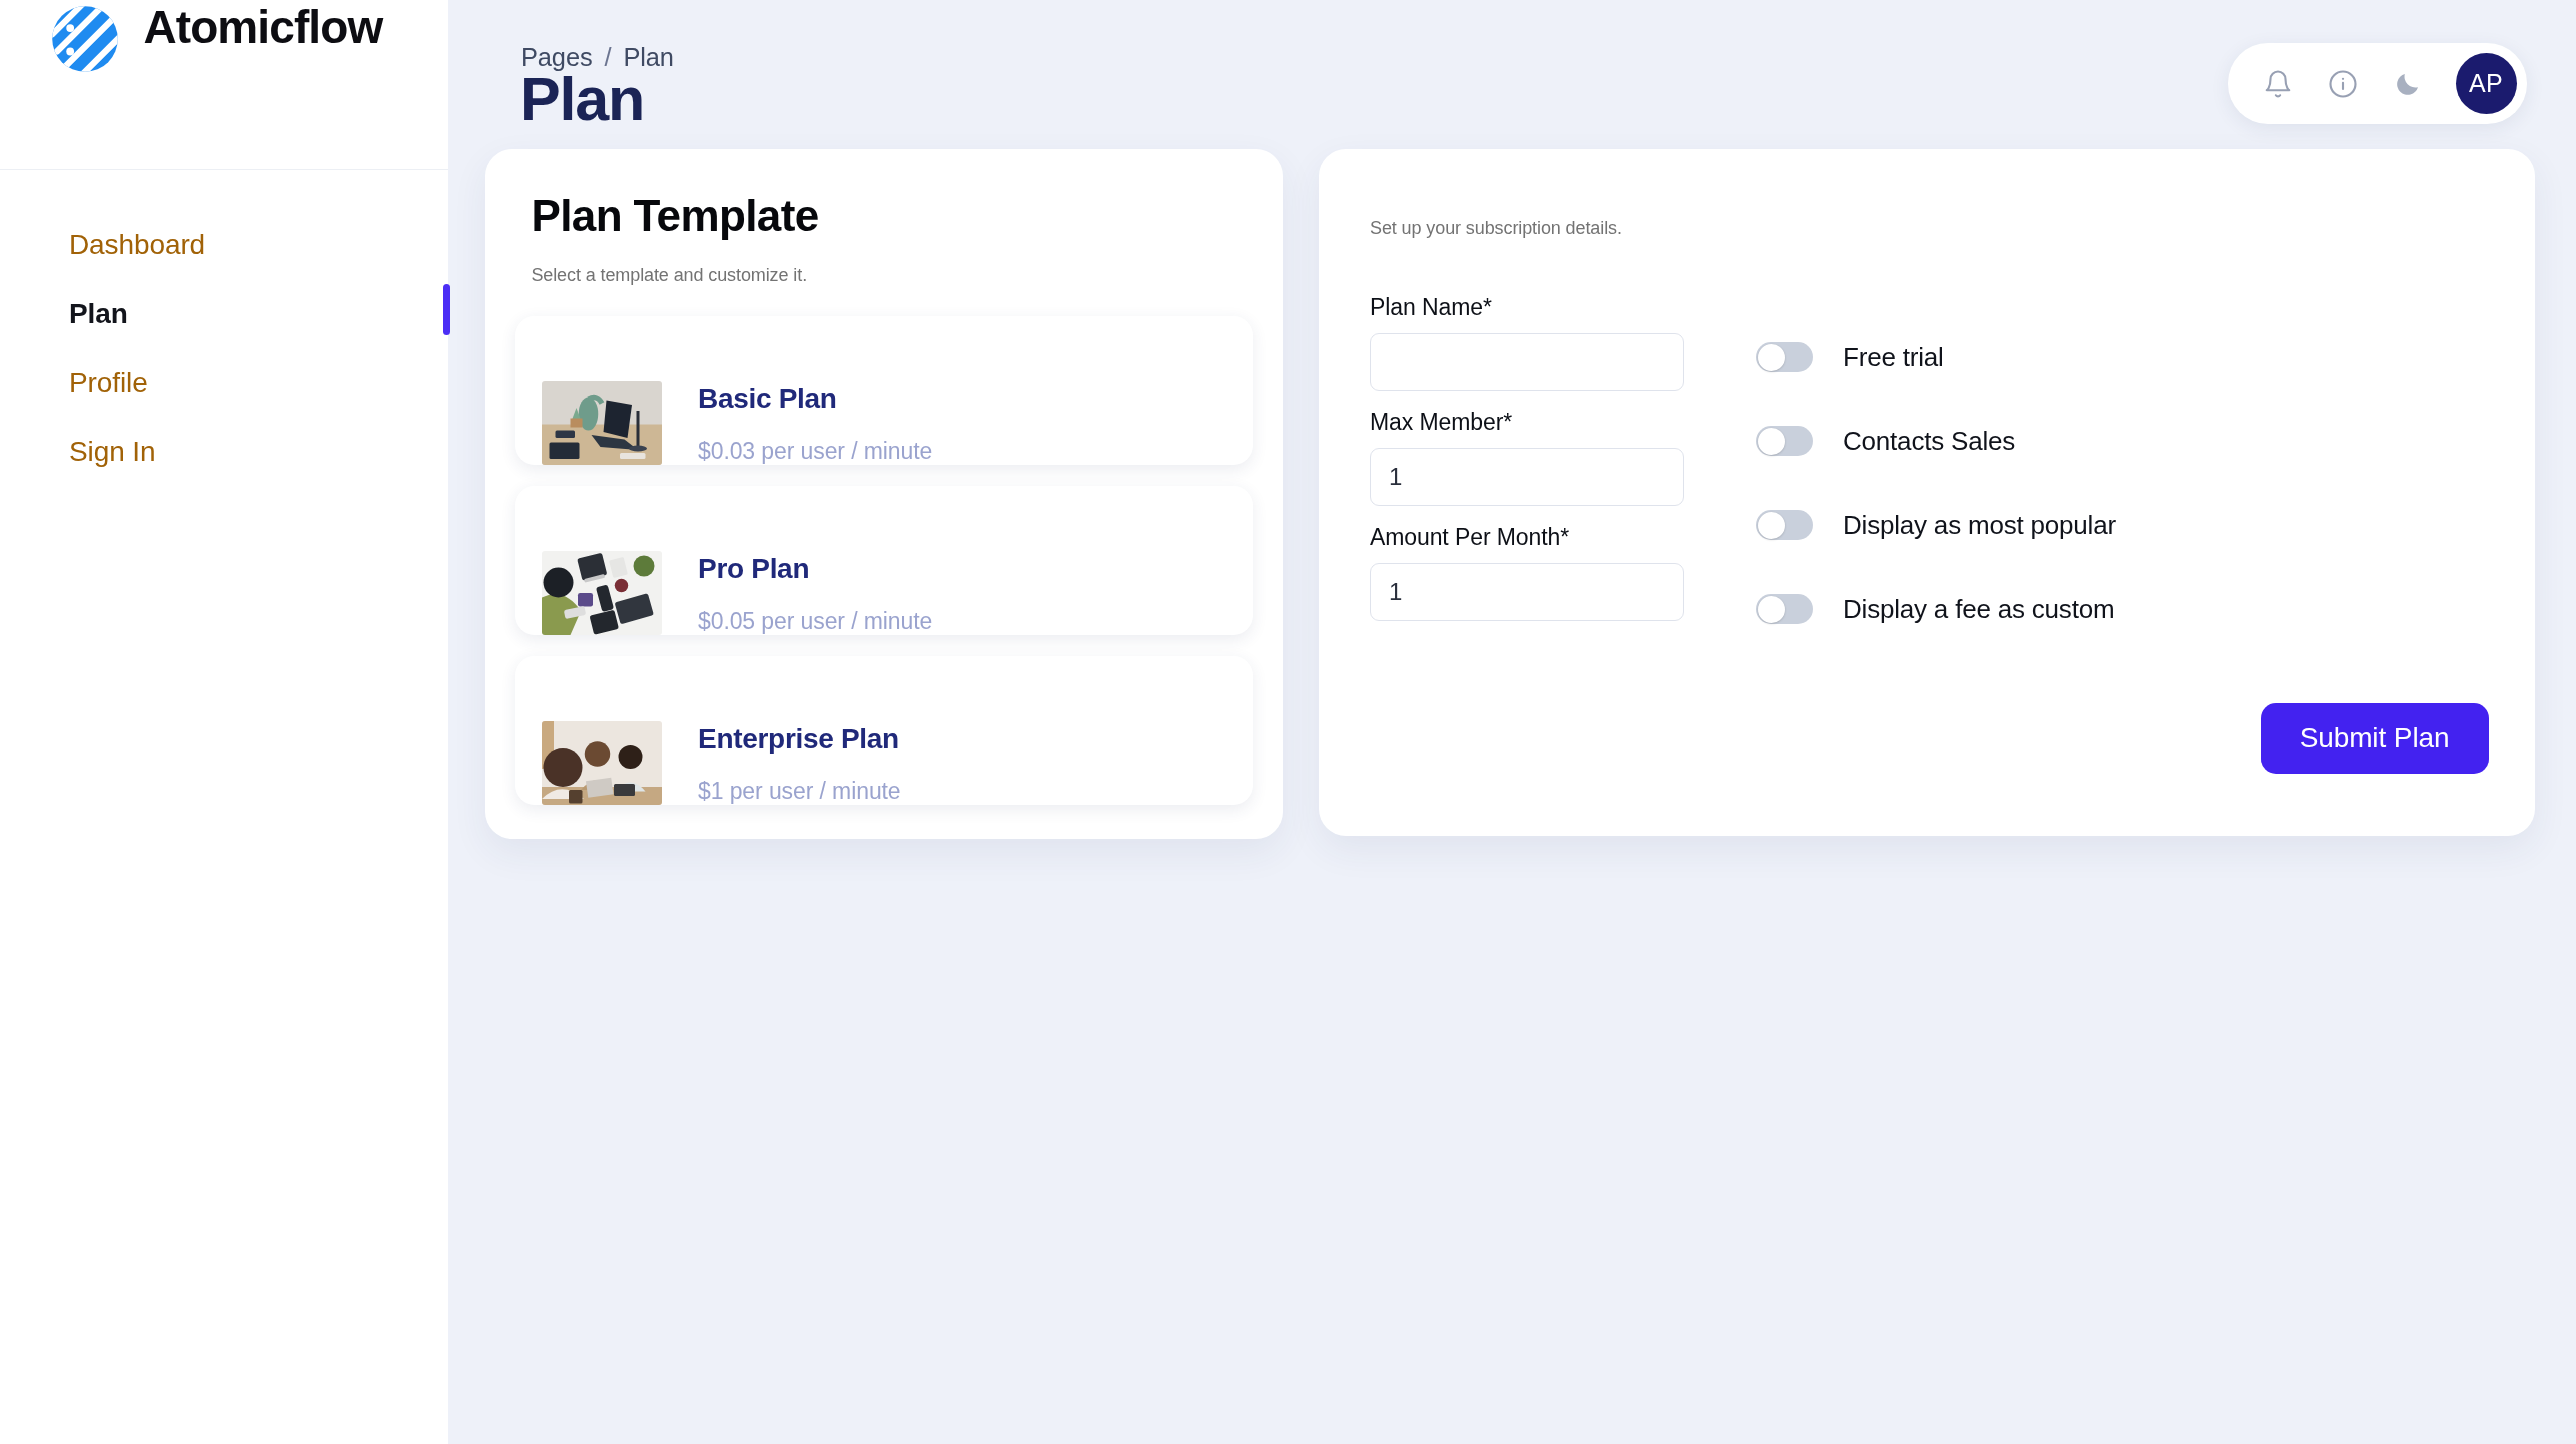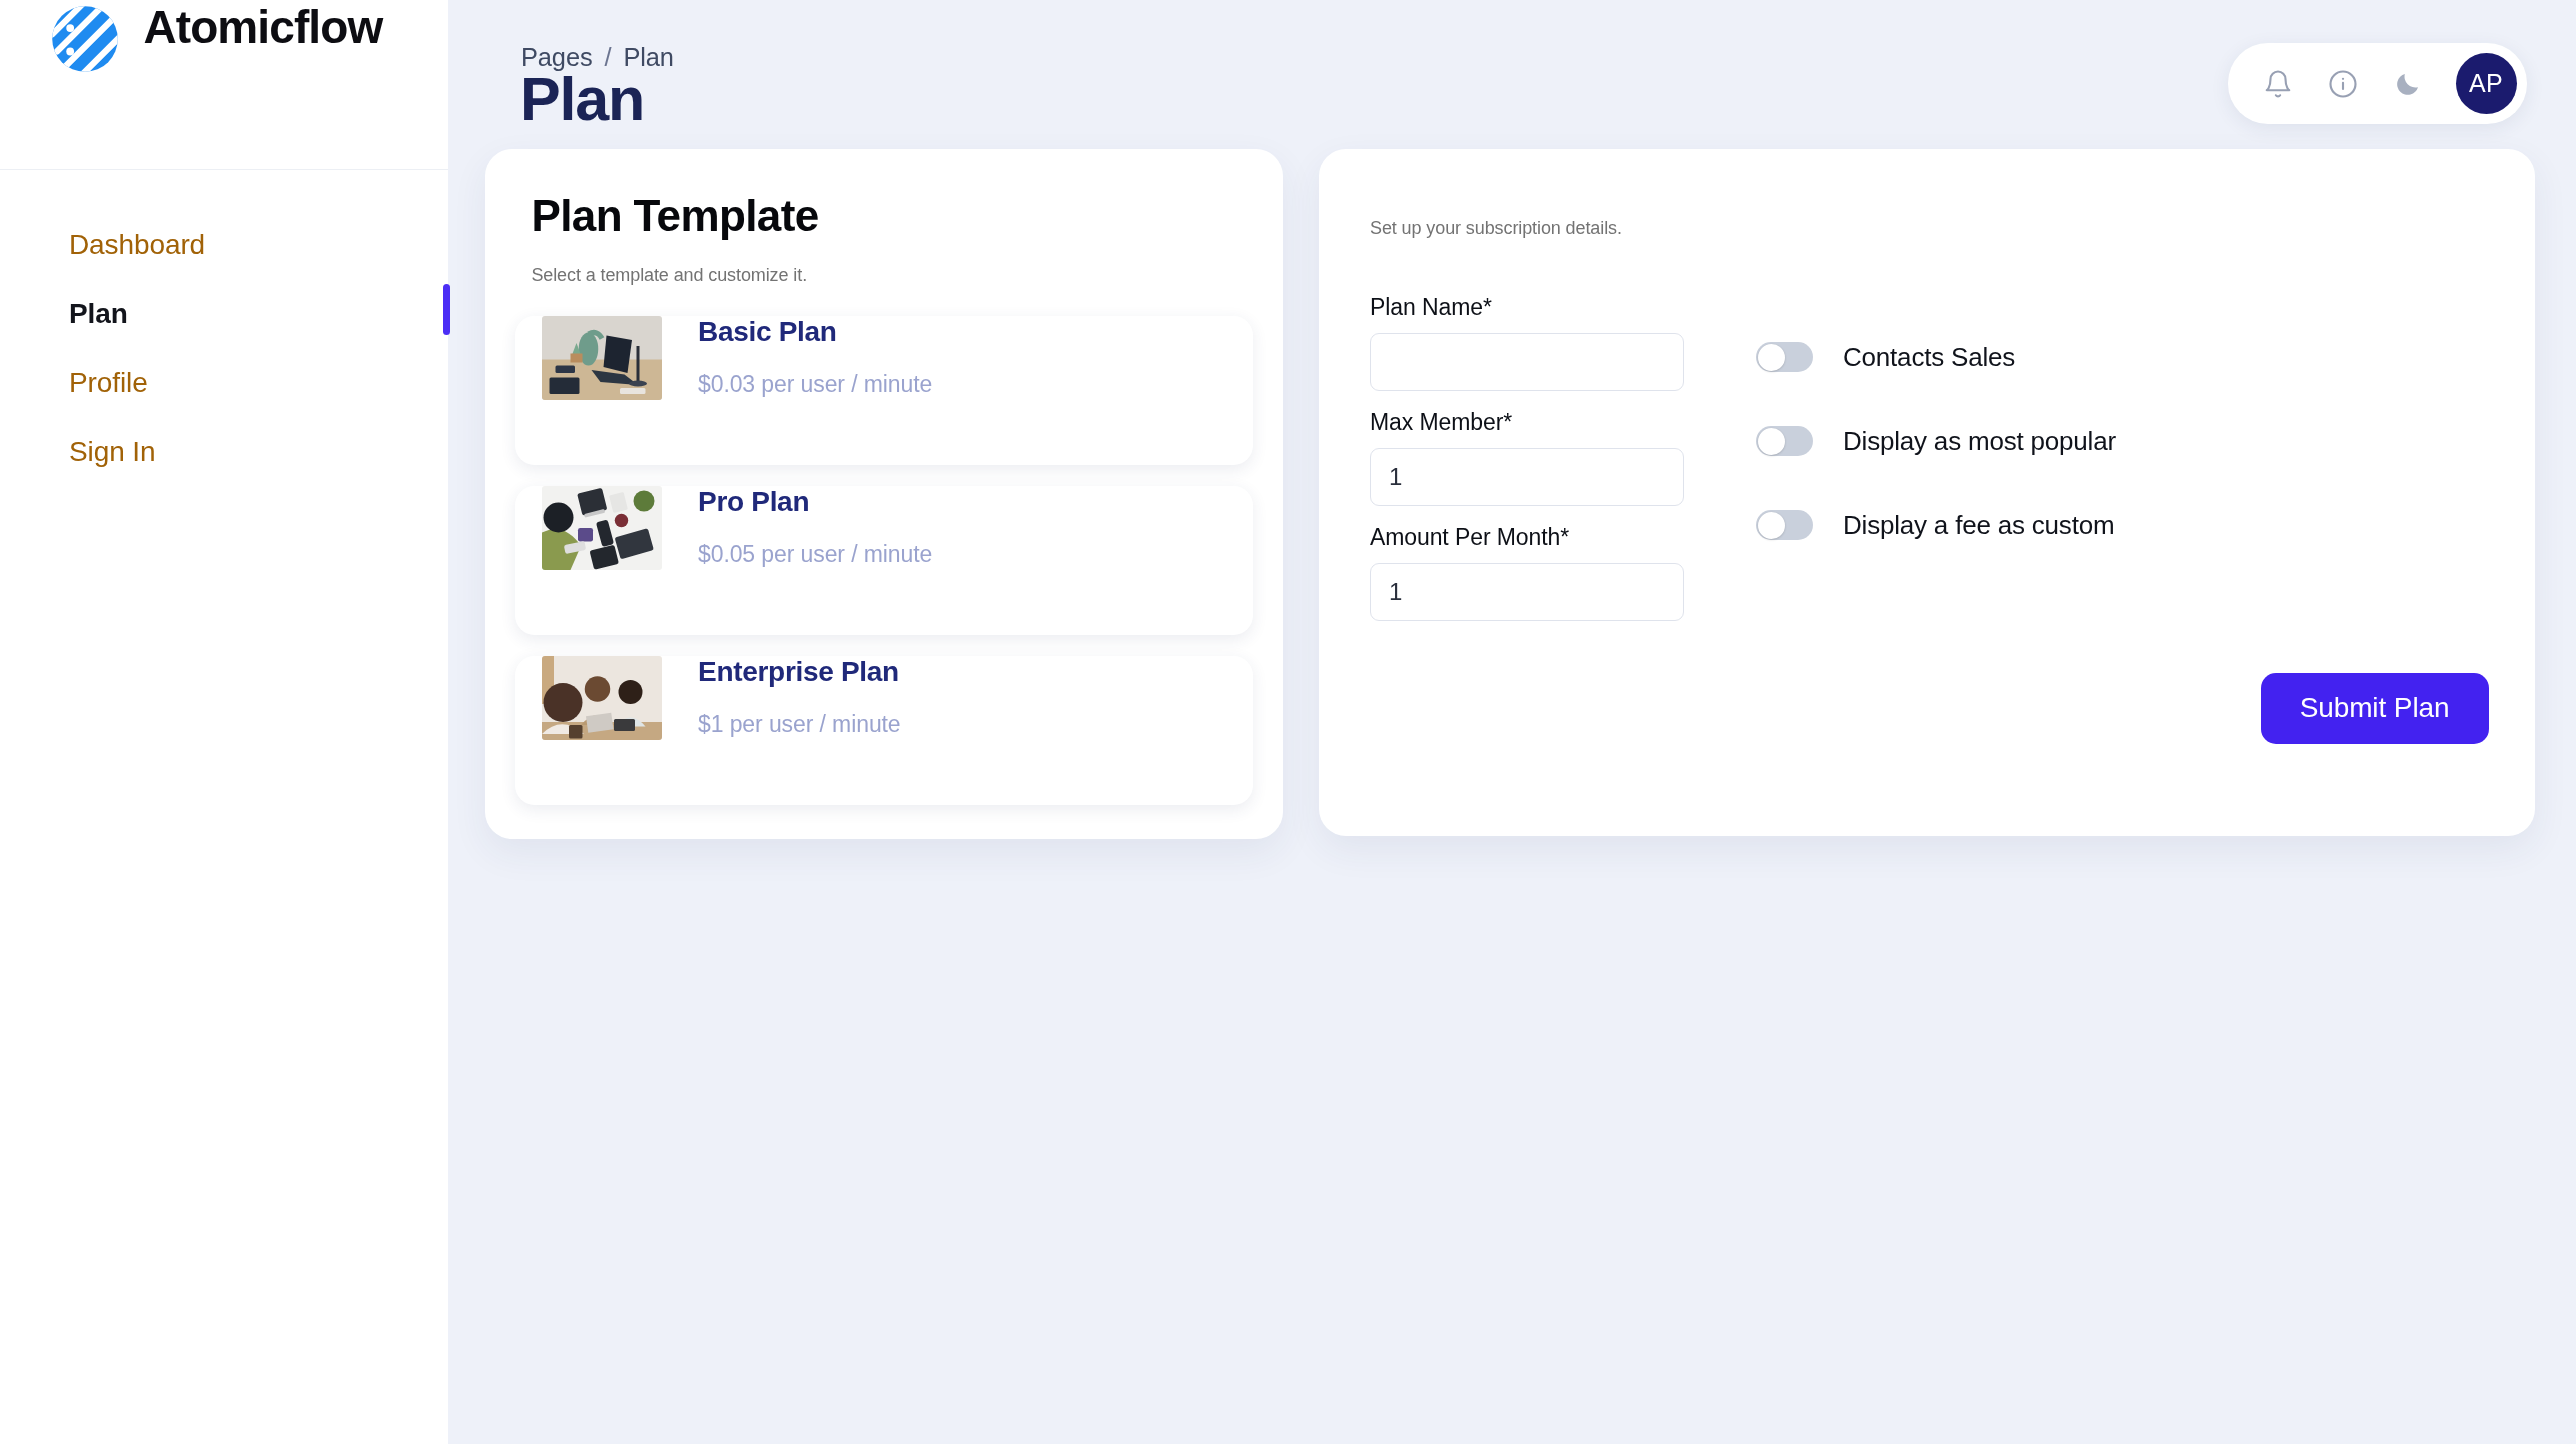--- a/index.html
+++ b/index.html
@@ -111,21 +111,21 @@
   }
   .card-right .card-title { padding-left: 21px; }
   .card-right .card-sub { padding-left: 21px; margin-top: 27px; }
 
   .plan-list { margin-top: 30px; display: flex; flex-direction: column; gap: 21px; }
   .plan-item {
     background: #ffffff;
     border-radius: 19.4px;
     box-shadow: 0 4.5px 16.4px rgba(45,58,105,0.09);
     height: 149px;
-    display: flex; align-items: flex-start;
+    display: flex; align-items: flex-end;
     padding: 0 27px;
     cursor: pointer;
   }
   .plan-thumb {
     width: 120px; height: 84px; flex: 0 0 120px;
     border-radius: 3px; overflow: hidden;
   }
   .plan-text { margin-left: 36px; }
   .plan-name {
     font-size: 28px; font-weight: 700; color: #20297a;
@@ -376,20 +376,26 @@
               <label class="field-label">Amount Per Month*</label>
               <input class="field-input" type="text" value="1" style="">
             </div>
           </div>
 
           <div class="toggles">
             <div class="toggle-row">
               <span class="switch">
                   <span class="knob"></span>
                 </span>
+              <span class="toggle-label">Free trial</span>
+            </div>
+            <div class="toggle-row">
+              <span class="switch">
+                  <span class="knob"></span>
+                </span>
               <span class="toggle-label">Contacts Sales</span>
             </div>
             <div class="toggle-row">
               <span class="switch">
                   <span class="knob"></span>
                 </span>
               <span class="toggle-label">Display as most popular</span>
             </div>
             <div class="toggle-row">
               <span class="switch">

